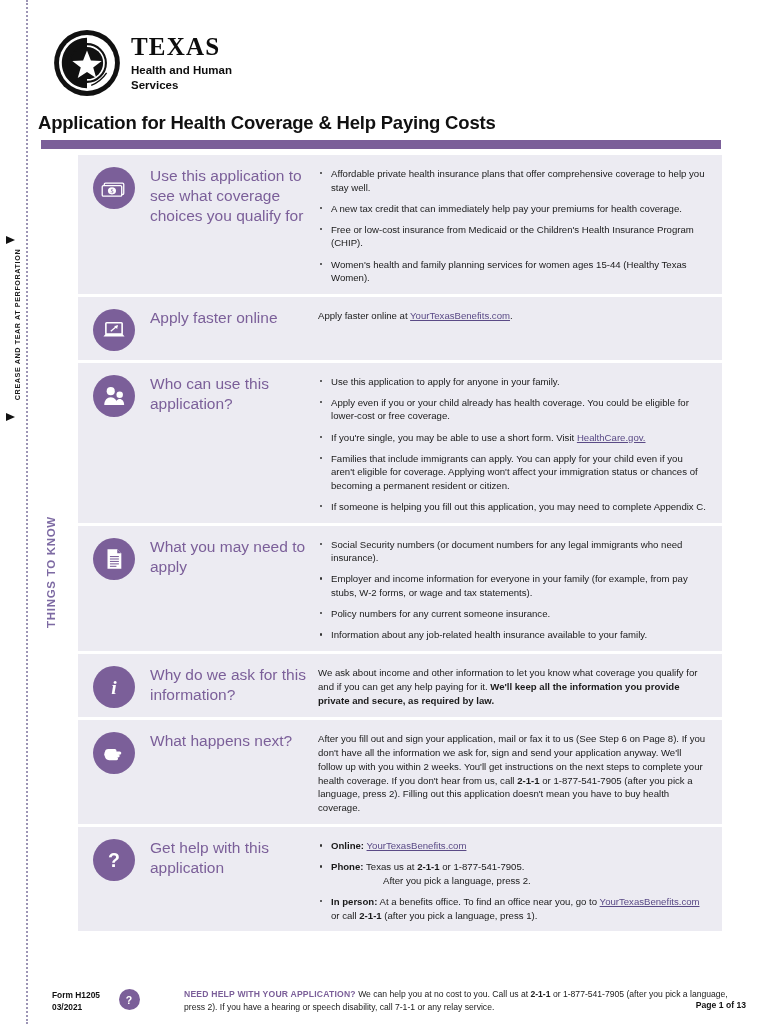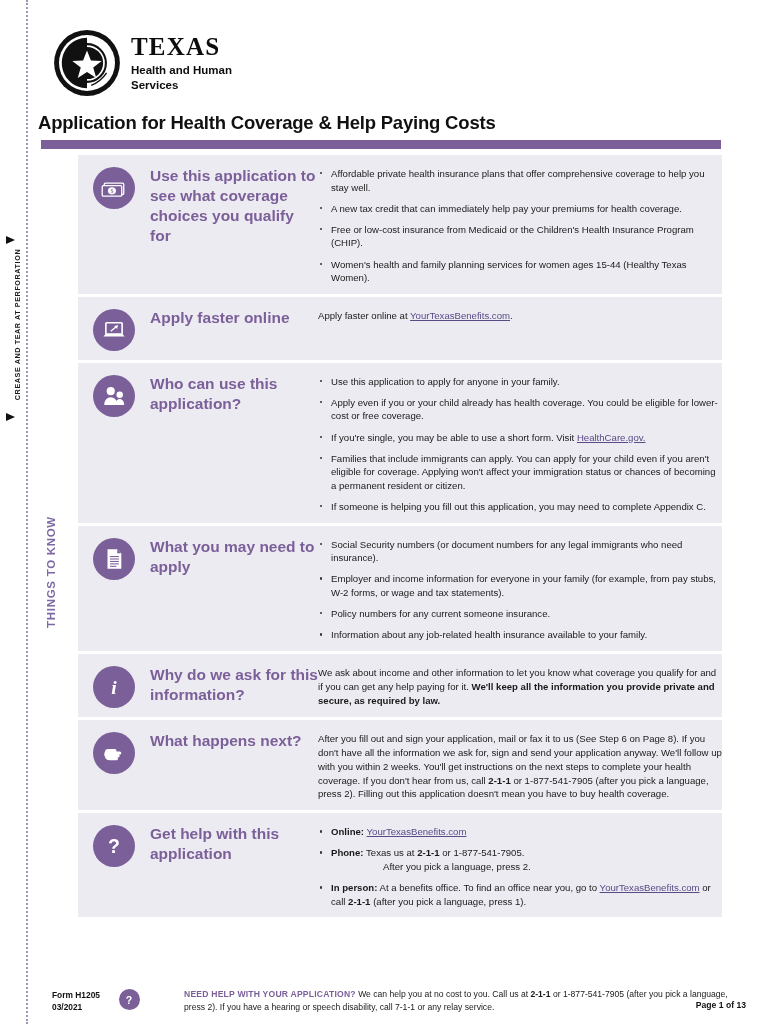--- a/index.html
+++ b/index.html
@@ -72,24 +72,24 @@
   .sec-ico{
     flex:0 0 auto;width:72px;display:flex;justify-content:center;padding-top:3px;
   }
   .ico{
     width:42px;height:42px;border-radius:50%;background:#7b5f99;
     display:flex;align-items:center;justify-content:center;
   }
   .ico svg{display:block;}
   .sec-head{
     flex:0 0 auto;width:168px;
-    font-size:15.5px;font-weight:bold;color:#7b5f99;line-height:1.3;
+    font-size:15.5px;font-weight:normal;color:#7b5f99;line-height:1.3;
     padding-top:2px;
   }
-  .sec-body{flex:1 1 auto;padding-top:3px;}
+  .sec-body{flex:1 1 auto;padding-right:14px;padding-top:3px;}
 
   ul.blist{margin:0;padding:0;list-style:none;}
   ul.blist li{
     position:relative;padding-left:13px;margin-bottom:7.5px;
     font-size:9.6px;line-height:1.42;color:#1a1a1a;
   }
   ul.blist li:last-child{margin-bottom:0;}
   ul.blist li:before{
     content:"";position:absolute;left:2px;top:5px;
     width:2.4px;height:2.4px;border-radius:50%;background:#333;

